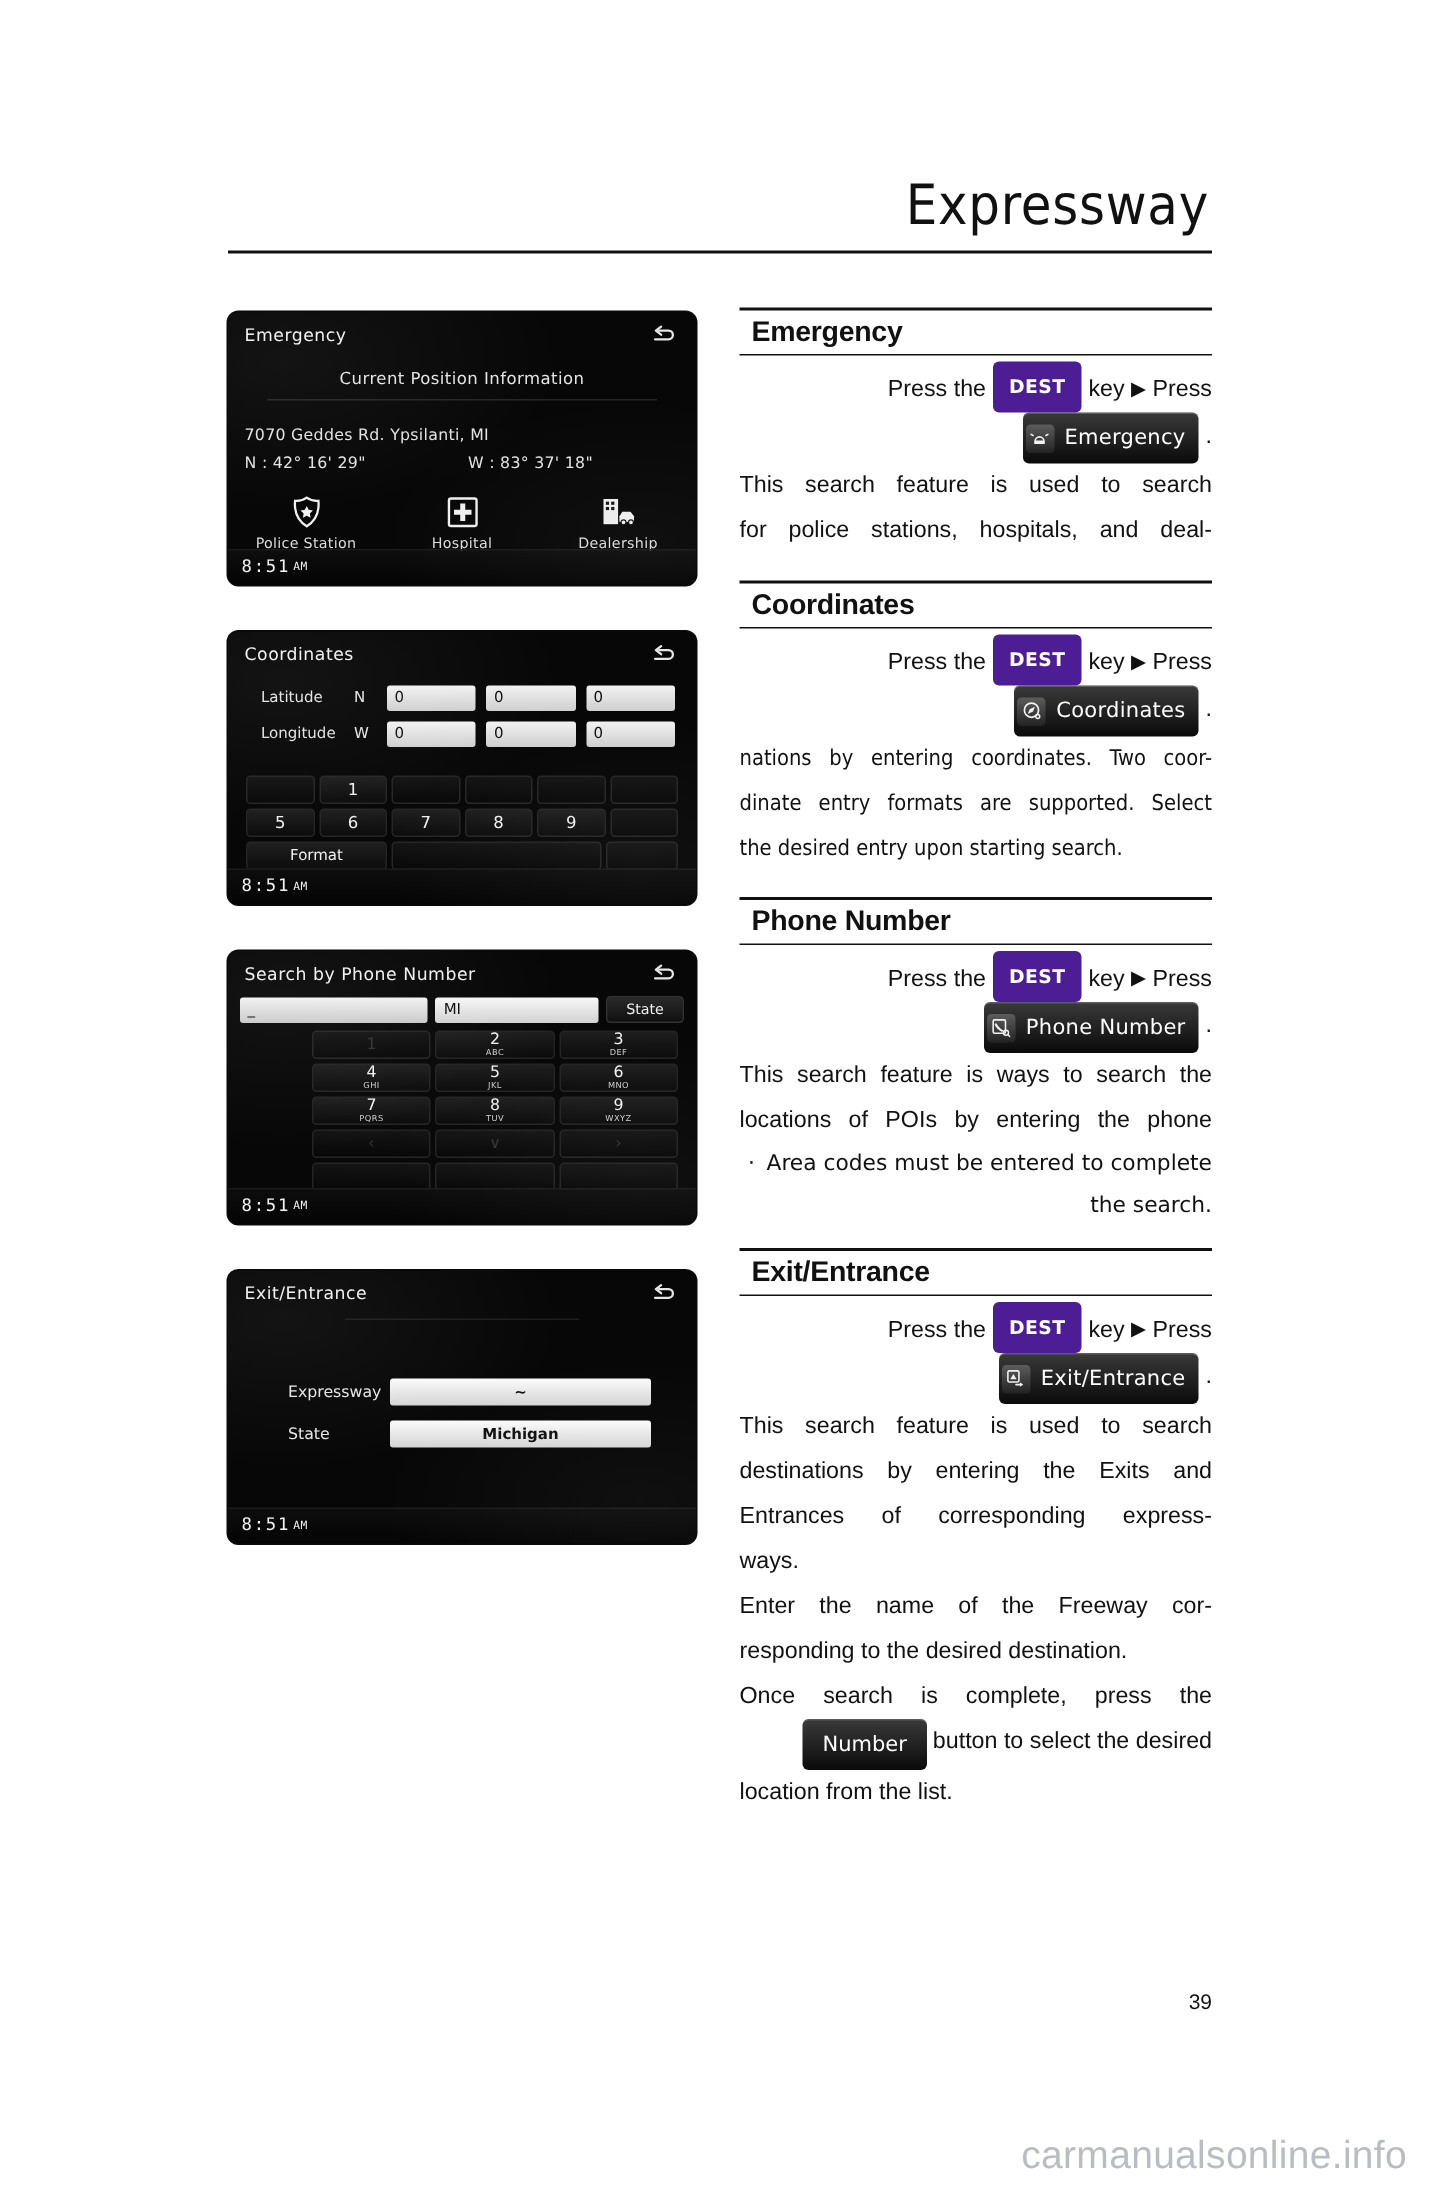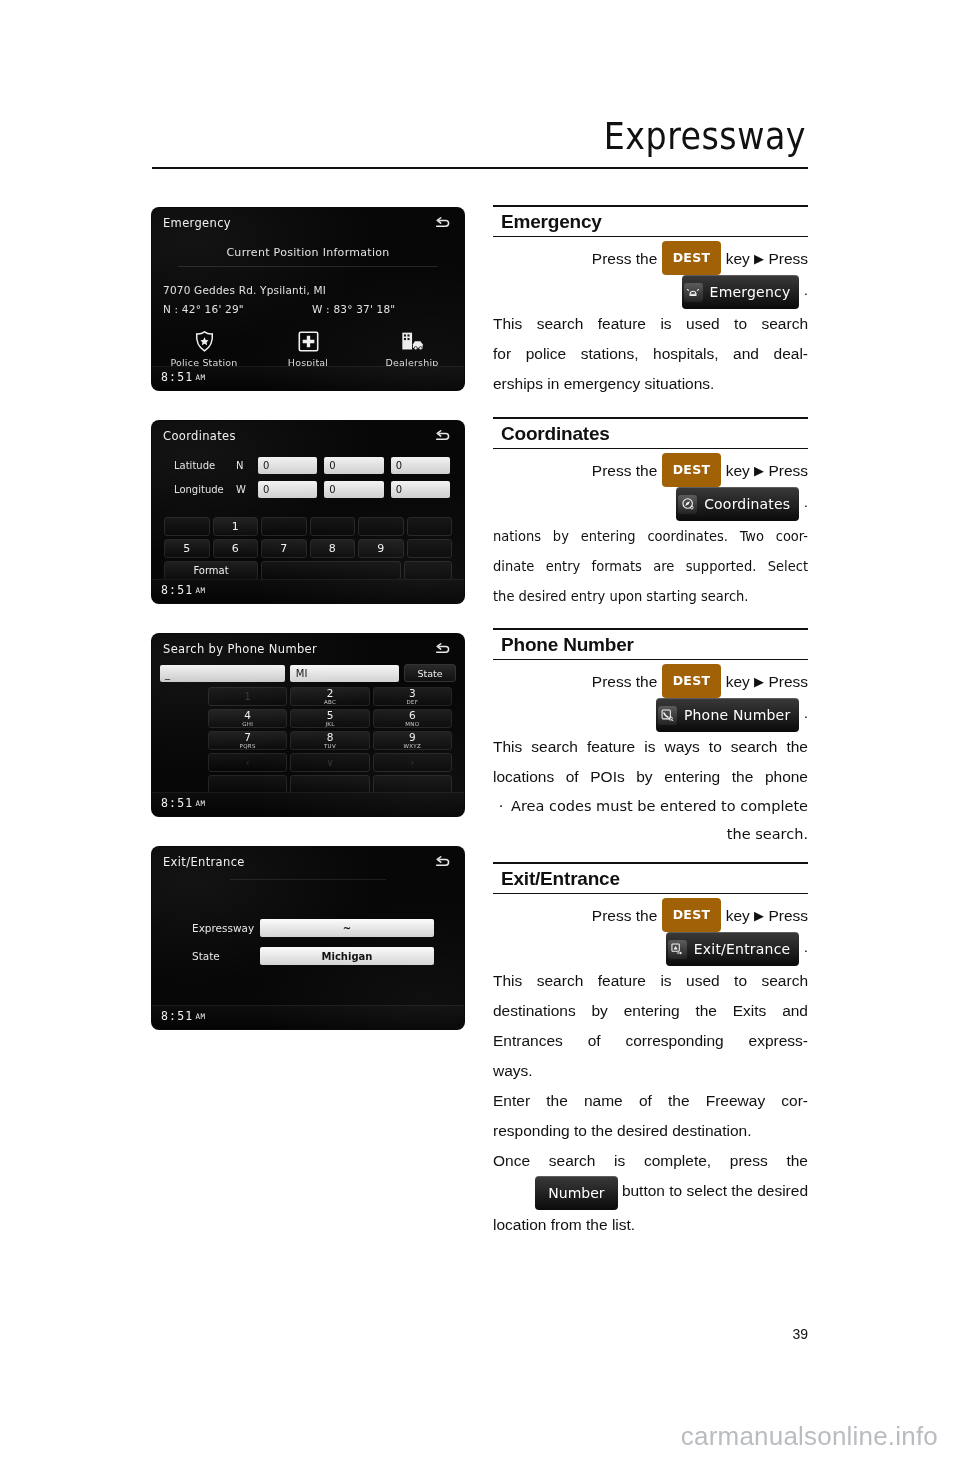--- a/index.html
+++ b/index.html
@@ -234,21 +234,21 @@
   .line.jst { text-align: justify; text-align-last: justify; }
   .line.last { text-align: left; text-align-last: left; }
 
   .bullet-row { display: flex; font-size: 14.5px; line-height: 28px; color: #111; font-family: "DejaVu Sans", sans-serif; }
   .bullet-dot { width: 16px; text-align: center; flex: none; }
   .bullet-text { flex: 1; }
 
   
   .dest-key {
     display: inline-block;
-    background: #a16207;
+    background: #4c1d95;
     color: #fff;
     font-size: 12.5px;
     font-weight: bold;
     letter-spacing: 0.3px;
     border-radius: 4px;
     padding: 2px 11px;
     vertical-align: 2px;
     font-family: "DejaVu Sans", sans-serif;
   }
   .arrow-tri { font-size: 13px; vertical-align: 1px; }
@@ -552,21 +552,20 @@
               <path d="M4.6 10.6 a3.4 3.4 0 0 1 6.8 0 Z" fill="none" stroke="#f2f2f2" stroke-width="1.3"></path>
               <path d="M1.6 5.2 l1.5 .9 M14.4 5.2 l-1.5 .9" stroke="#f2f2f2" stroke-width="1.2" stroke-linecap="round"></path>
             </svg>
           </span>
           <span class="blabel">Emergency</span>
         </span>
         <span>.</span>
       </span>
       <span class="line jst">This search feature is used to search</span>
       <span class="line jst">for police stations, hospitals, and deal-</span>
-      <span class="line last">erships in emergency situations.</span>
     </div>
   </div>
 
   <div class="section" style="margin-top:18px;">
     <div class="section-rule-top"></div>
     <div class="section-head">Coordinates</div>
     <div class="body-text" style="margin-top:4px;">
       <span class="line">
         <span>Press the</span>
         <span class="dest-key">DEST</span>

